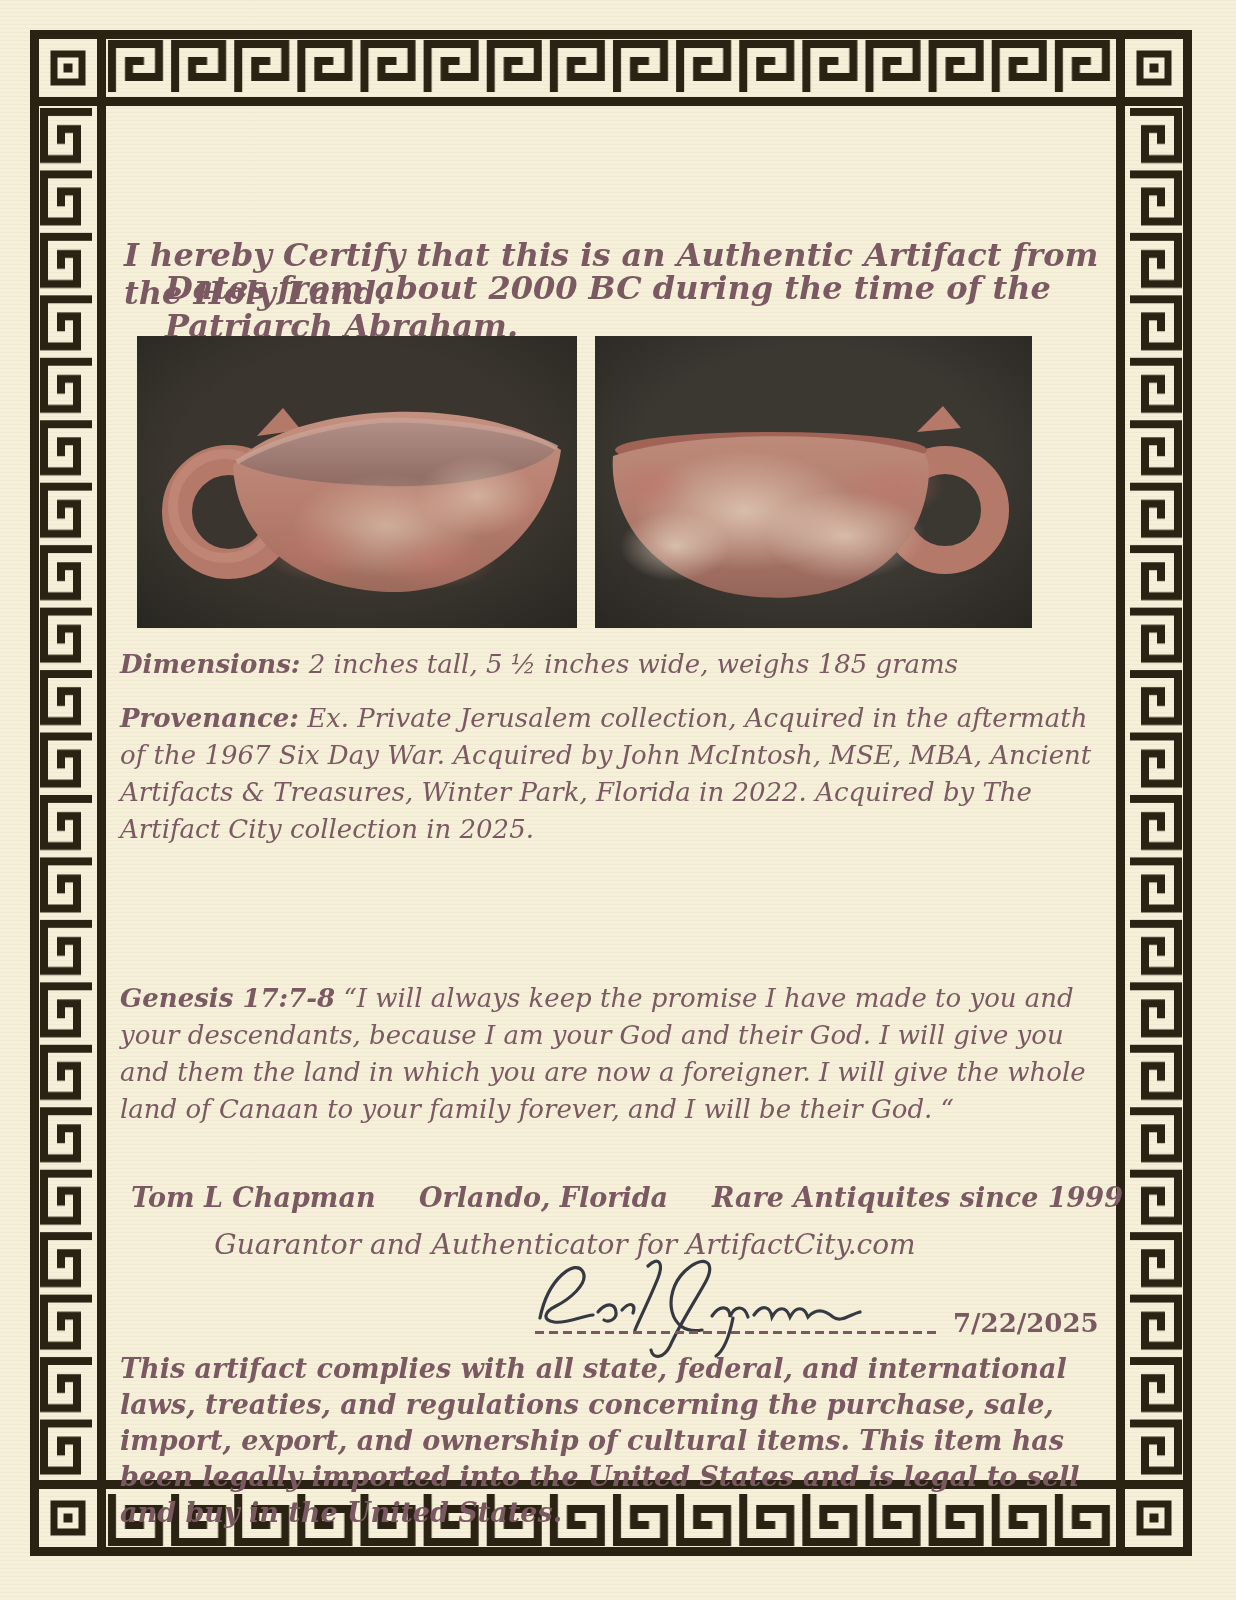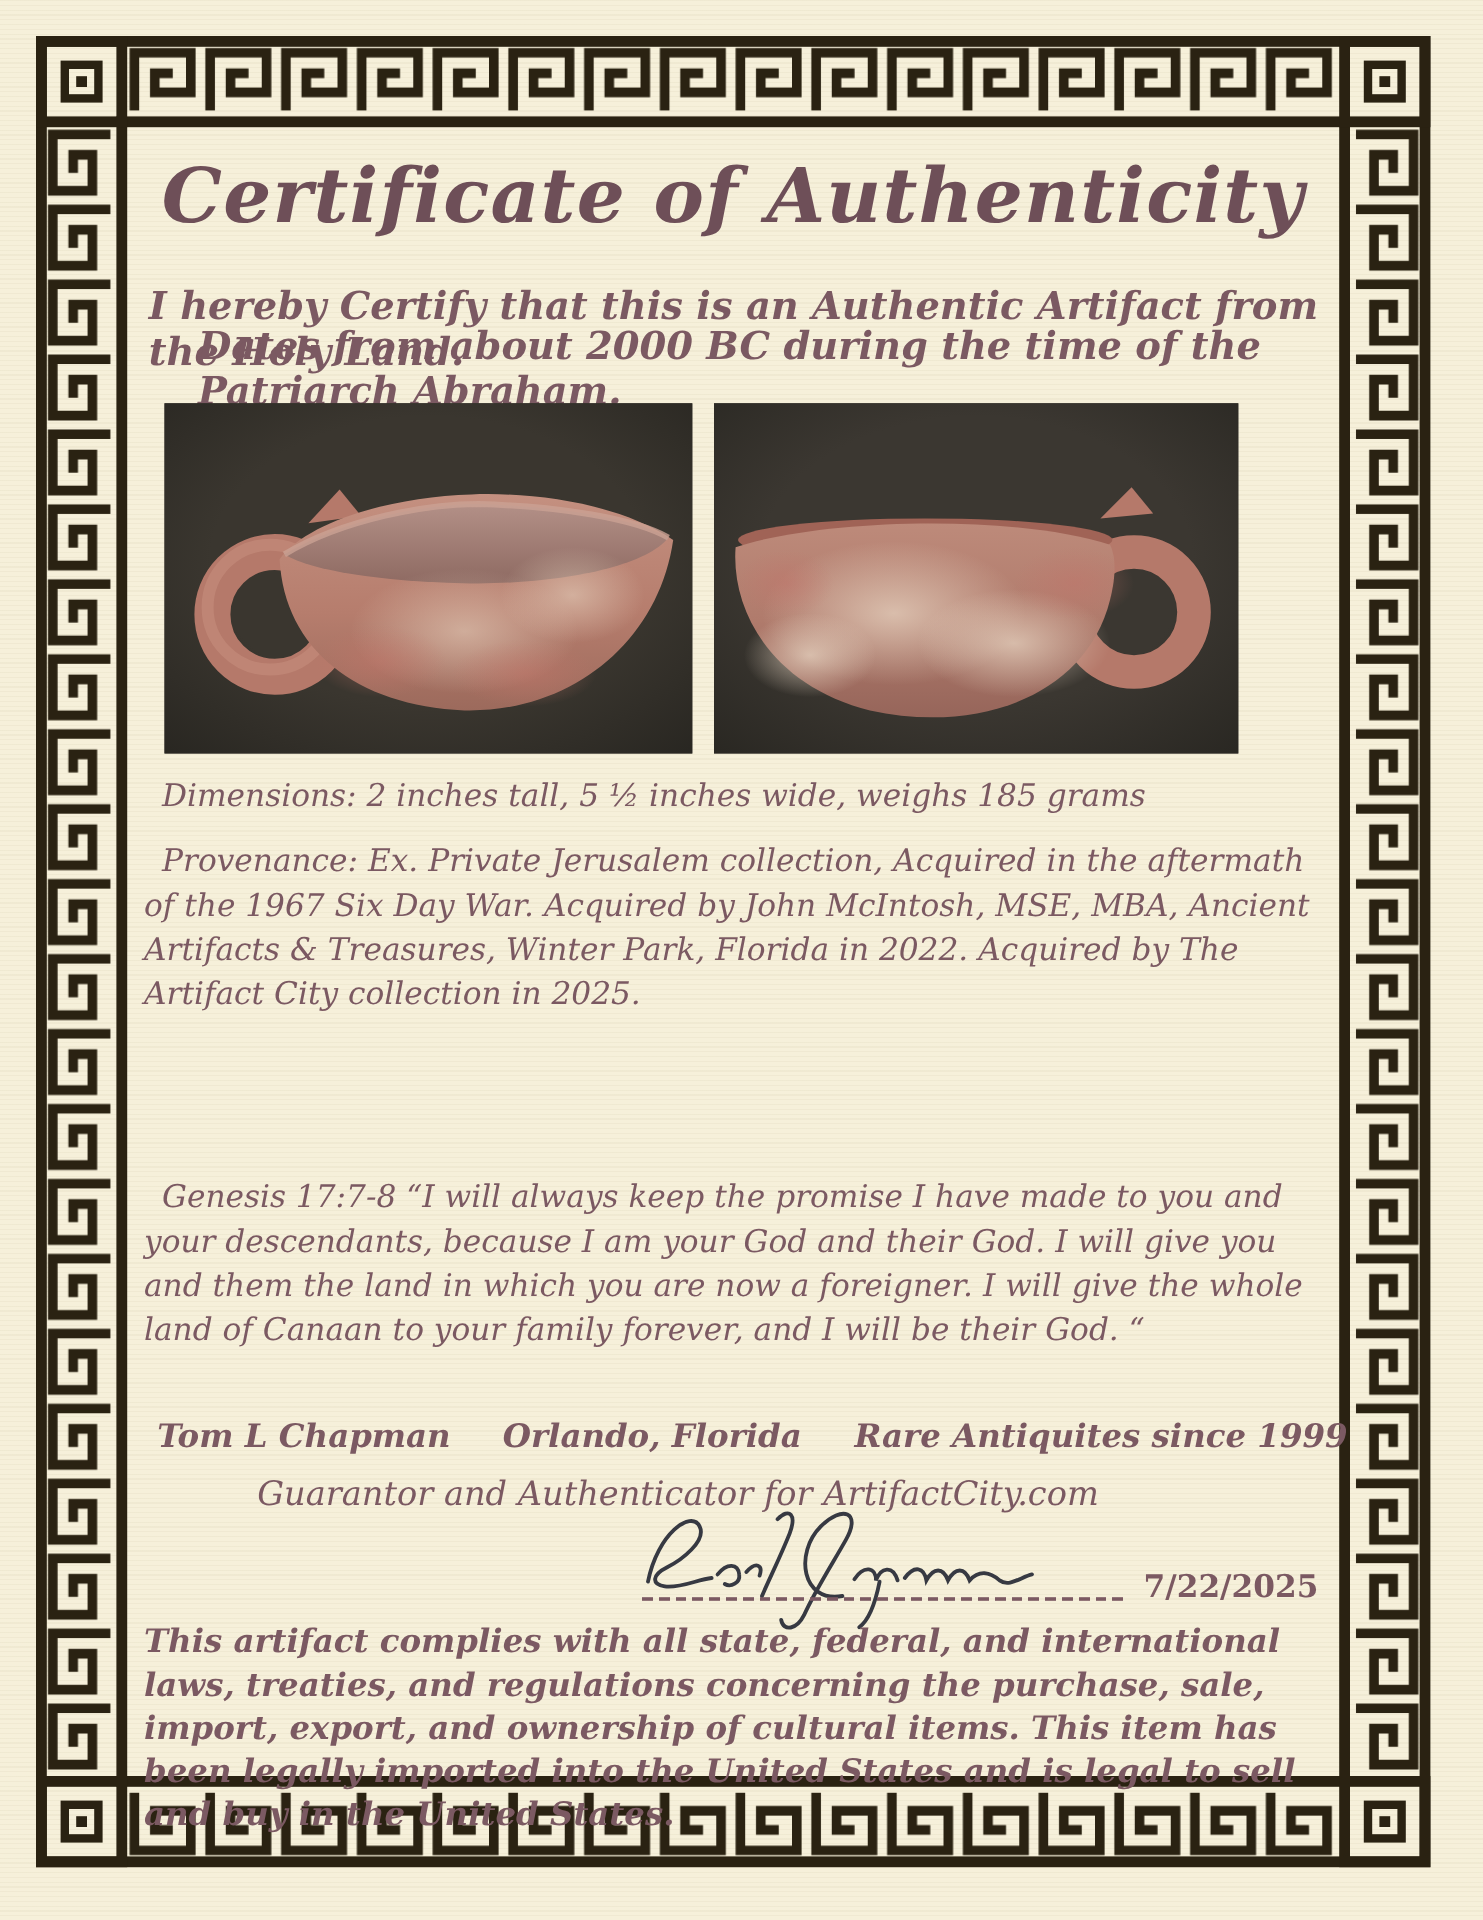--- a/index.html
+++ b/index.html
@@ -30,21 +30,21 @@
   .intro1{top:236px;} .intro2{top:269px;margin-left:41px;}
   .photo{
     position:absolute;top:336px;height:292px;background:var(--photo_bg);
   }
   .photo-left{left:137px;width:440px;}
   .photo-right{left:595px;width:437px;}
   .section{
     position:absolute;left:120px;width:978px;
     font-size:26px;font-style:italic;line-height:37px;color:var(--plum);
   }
-  .section b{font-weight:400;margin-left:15px;}
+  .section b{font-weight:700;}
   .sec-dimensions{top:646px;}
   .sec-provenance{top:700px;}
   .sec-description{top:851px;}
   .sec-genesis{top:980px;}
   .sigrow-item{
     position:absolute;top:1182px;font-size:27px;font-weight:700;font-style:italic;color:var(--plum);
   }
   .sig-name{left:131px;} .sig-loc{left:419px;} .sig-tag{left:712px;}
   .guarantor{
     position:absolute;left:106px;top:1228px;width:918px;text-align:center;
@@ -110,21 +110,20 @@
   </g>
   <g>
     <rect x="1120.5" y="1484.5" width="67" height="67" fill="none" stroke="#2a2212" stroke-width="9"></rect>
     <rect x="1140" y="1504" width="28" height="28" fill="none" stroke="#2a2212" stroke-width="7"></rect>
     <rect x="1149.5" y="1513.5" width="9" height="9" fill="#2a2212"></rect>
   </g>
 </svg>
 
 <div class="content">
 
-  <div class="title">Certificate of Authenticity</div>
 
   <div class="intro intro1">I hereby Certify that this is an Authentic Artifact from the Holy Land.</div>
   <div class="intro intro2">Dates from about 2000 BC during the time of the Patriarch Abraham.</div>
 
   <div class="photo photo-left" aria-label="Redware horned handle cup, handle on left, dark background">
     <svg width="440" height="292" viewBox="0 0 440 292">
       <defs>
         <radialGradient id="vigL" cx="50%" cy="45%" r="75%">
           <stop offset="55%" stop-color="#3a362f"></stop>
             <stop offset="100%" stop-color="#282621"></stop>

